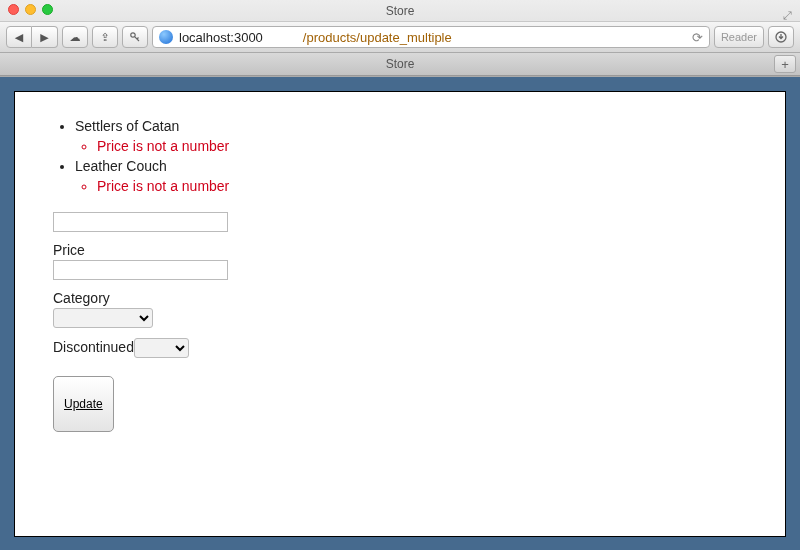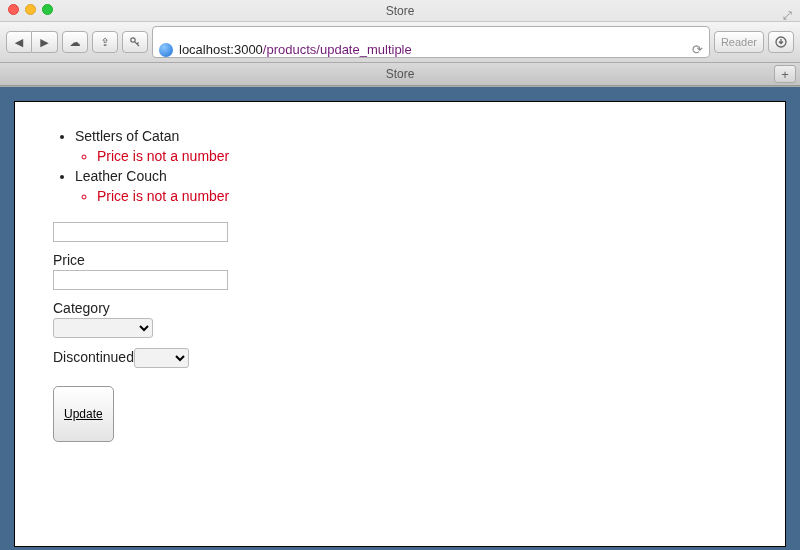--- a/index.html
+++ b/index.html
@@ -47,31 +47,31 @@
       height:22px; min-width:26px; padding:0 6px;
       border:1px solid #b0b0b0; border-radius:4px;
       background:linear-gradient(#ffffff,#e4e4e4);
       display:flex; align-items:center; justify-content:center;
       font-size:11px; color:#555;
     }
     .tbtn-group { display:flex; }
     .tbtn-group .tbtn:first-child { border-top-right-radius:0;border-bottom-right-radius:0; }
     .tbtn-group .tbtn:last-child  { border-top-left-radius:0;border-bottom-left-radius:0;border-left:none; }
     .urlbar {
-      flex:1; display:flex; align-items:flex-end;
+      flex:1; display:flex; align-items:center;
       border:1px solid #b0b0b0; border-radius:4px;
-      background:#fff; height:32px; padding:0 6px; font-size:13px;
+      background:#fff; height:22px; padding:0 6px; font-size:13px;
     }
     .urlbar .globe {
       width:14px;height:14px;border-radius:50%;
       background:radial-gradient(circle at 35% 30%,#8cc9ff,#1e6fd6);
       margin-right:6px;
     }
     .urlbar .host { color:#222; }
-    .urlbar .path { color:#701a75; }
+    .urlbar .path { color:#a16207;margin-left:40px; }
     .urlbar .reload { color:#888; margin-left:auto; font-size:13px; }
     .reader-btn { color:#999; }
     .tabbar {
       background:linear-gradient(#d9d9d9,#c3c3c3);
       border-top:1px solid #aaa;
       border-bottom:1px solid #999;
       height:24px; display:flex; align-items:center;
       font-size:12px; color:#555; position:relative;
     }
     .tabbar .tab-title { margin:0 auto; }

